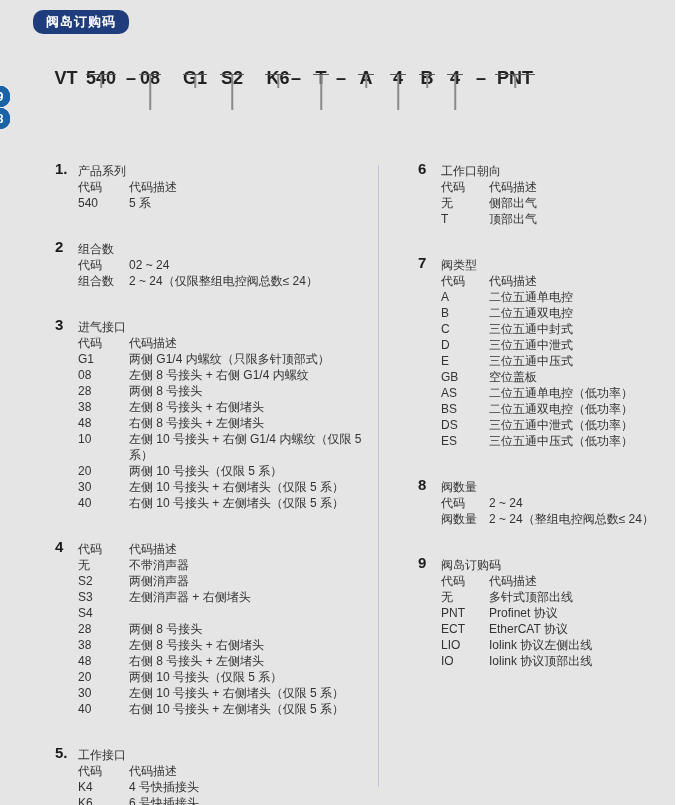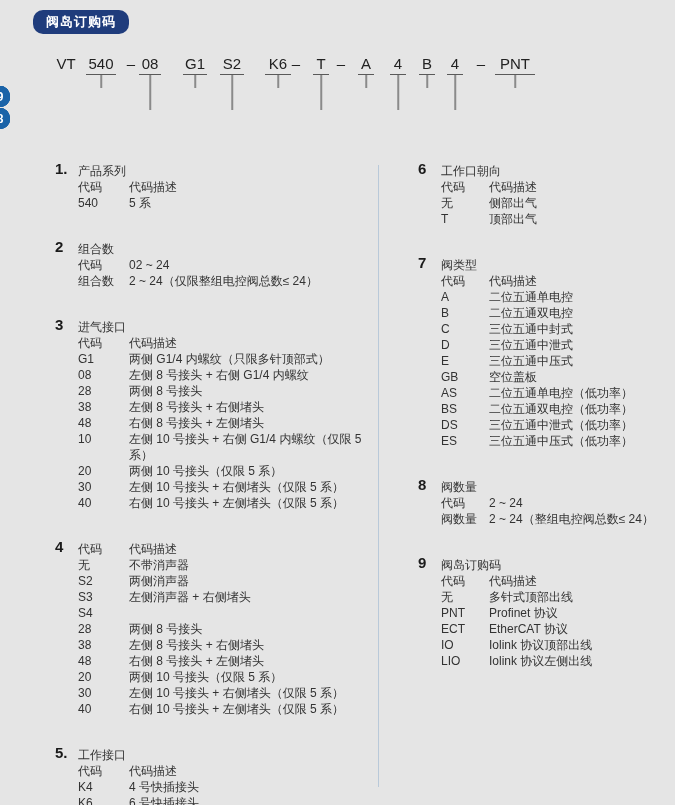--- a/index.html
+++ b/index.html
@@ -9,22 +9,22 @@
 
   .badge {
     position:absolute; left:33px; top:10px;
     background:#1f3c7c; color:#ffffff;
     font-size:13px; font-weight:bold; letter-spacing:1px;
     padding:3px 13px; border-radius:10px;
   }
 
   .diagram { position:absolute; left:0; top:55px; width:693px; height:110px; }
   .seg-text {
-    position:absolute; top:0; transform:translateX(-50%);
-    font-size:15px; font-weight:normal; color:#222222; white-space:nowrap;
+    position:absolute; top:13px; transform:translateX(-50%);
+    font-size:18px; font-weight:bold; color:#222222; white-space:nowrap;
   }
   .seg-underline {
     position:absolute; top:19px; transform:translateX(-50%);
     height:0; border-top:1.5px solid #595959;
   }
   .seg-vline {
     position:absolute; top:20px; transform:translateX(-50%);
     width:1.5px; background:#8a8a8a;
   }
   .seg-circle {
@@ -335,22 +335,22 @@
         </div>
         <div class="row">
           <span class="cell-code">PNT</span>
           <span class="cell-desc">Profinet 协议</span>
         </div>
         <div class="row">
           <span class="cell-code">ECT</span>
           <span class="cell-desc">EtherCAT 协议</span>
         </div>
         <div class="row">
+          <span class="cell-code">LIO</span>
+          <span class="cell-desc">Iolink 协议左侧出线</span>
+        </div>
+        <div class="row">
           <span class="cell-code">IO</span>
           <span class="cell-desc">Iolink 协议顶部出线</span>
         </div>
-        <div class="row">
-          <span class="cell-code">LIO</span>
-          <span class="cell-desc">Iolink 协议左侧出线</span>
-        </div>
       </div>
     </div>
 </div>
 
 </body></html>

